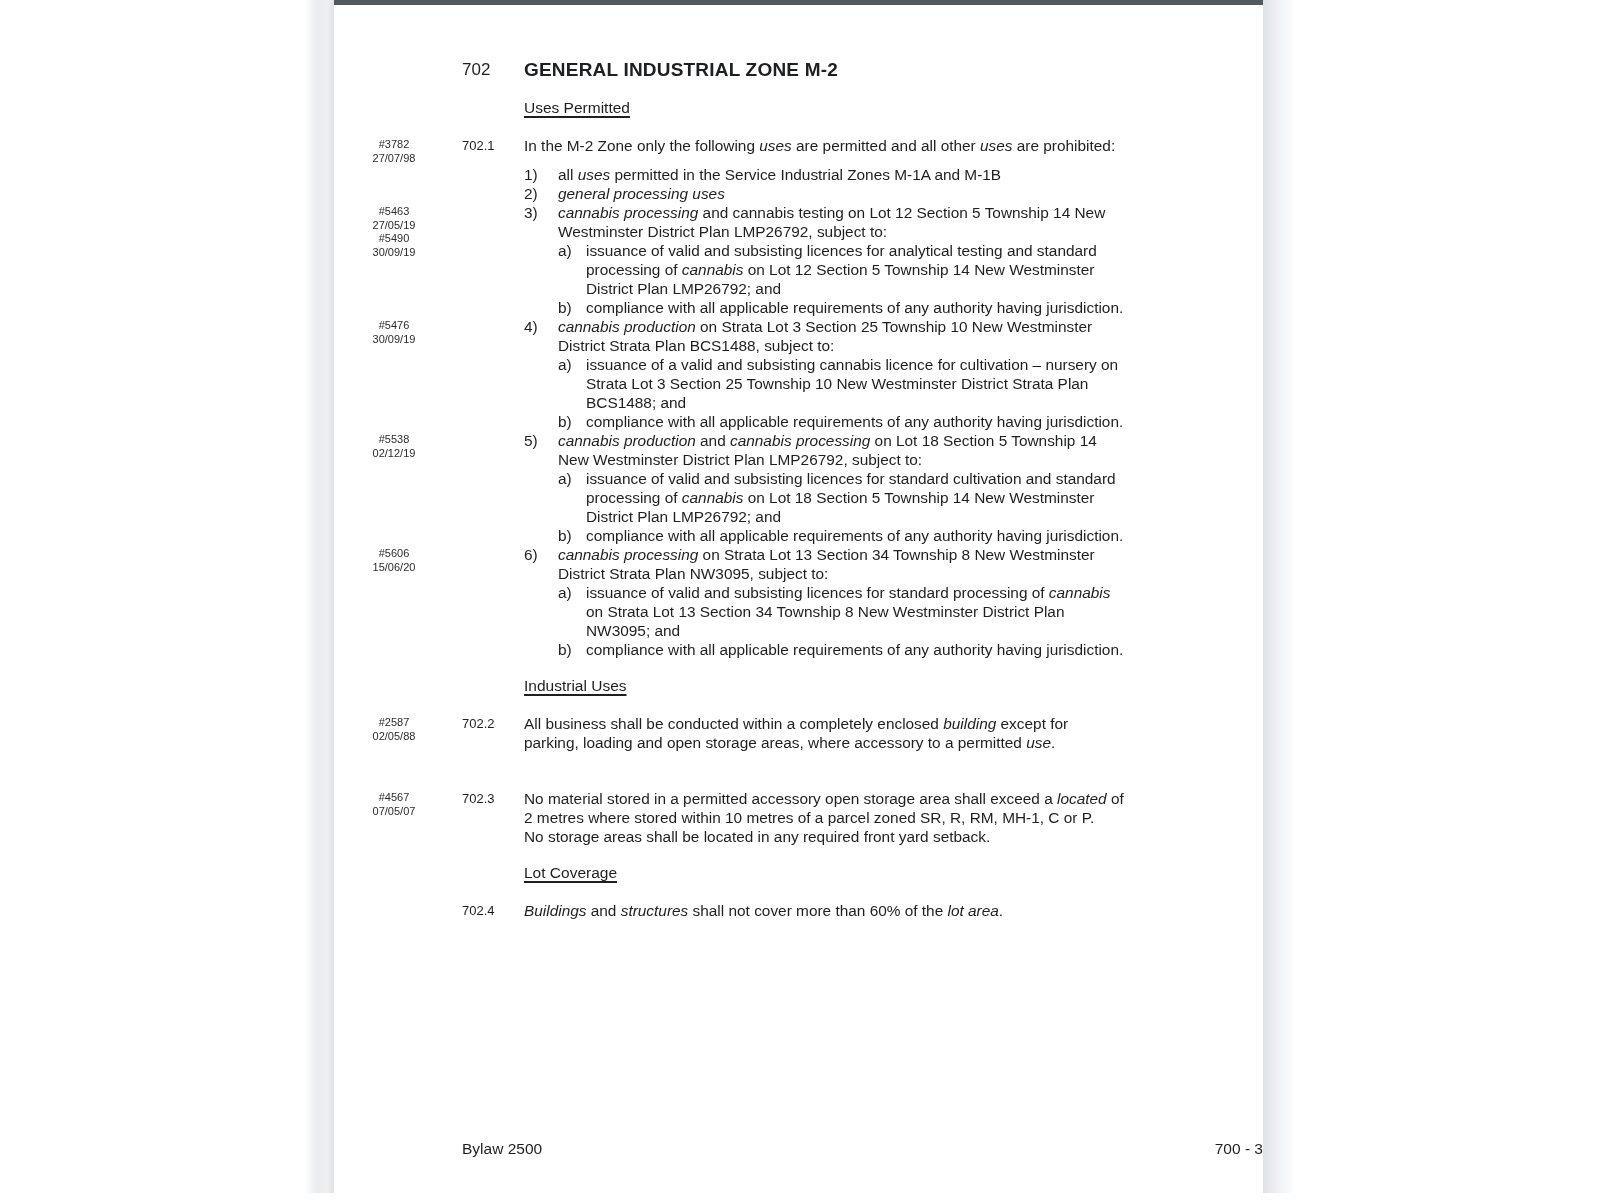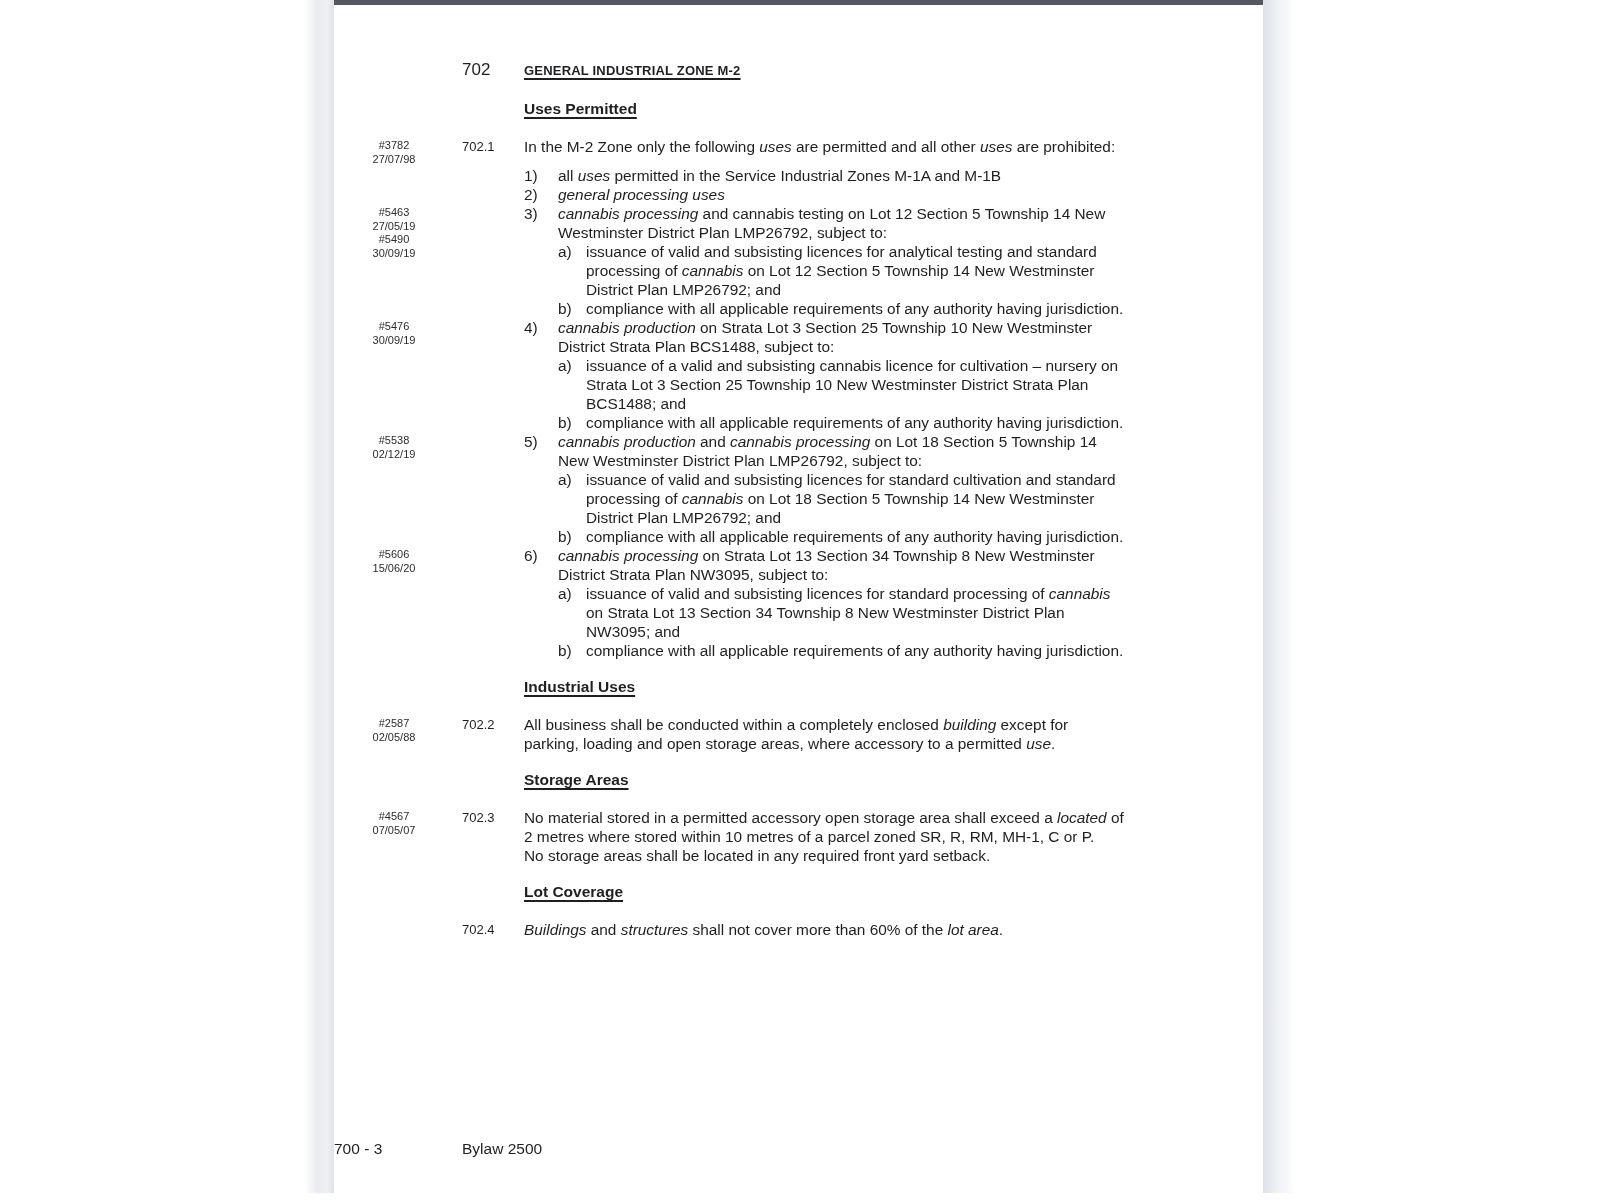--- a/index.html
+++ b/index.html
@@ -30,43 +30,43 @@
 
   
   .row { display:grid; grid-template-columns:120px 8px 62px 1fr; align-items:start; }
   .cell-m { grid-column:1; text-align:center; font-size:11px; line-height:13.5px; color:#2b2c2e; padding-top:2px; }
   .cell-n { grid-column:3; font-size:13px; line-height:19px; }
   .cell-b { grid-column:4; font-size:15.4px; line-height:19px; }
 
   .heading-row { margin-bottom:18px; }
   .heading-row .cell-n { font-size:17px; line-height:20px; }
   .h1 {
-    font-size:13px; line-height:20px; font-weight:bold;
-    text-decoration:underline; text-decoration-thickness:2px; text-underline-offset:3px;
+    font-size:19px; line-height:20px; font-weight:bold;
+    text-decoration-thickness:2px; text-underline-offset:3px;
     letter-spacing:0.2px;
   }
   .sub-row { margin-bottom:18px; }
   .sub-row.spaced { margin-top:17px; }
   .h2 {
-    font-size:15.5px; line-height:20px; font-weight:bold;
+    font-size:15.5px; line-height:20px; font-weight:normal;
     text-decoration:underline; text-decoration-thickness:2px; text-underline-offset:3px;
   }
 
   .it { font-style:italic; }
 
   
   .li { display:grid; grid-template-columns:34px 1fr; align-items:start; }
   .li .lab { grid-column:1; }
   .li .txt { grid-column:2; }
   .li2 { display:grid; grid-template-columns:28px 1fr; align-items:start; margin-left:34px; }
   .li2 .lab { grid-column:1; }
   .li2 .txt { grid-column:2; }
 
   .footer { position:absolute; left:0; top:1134px; width:929px; height:20px; font-size:15.5px; line-height:19px; }
-  .footer .f-center { position:absolute; left:0; top:0; width:100%; text-align:left; }
+  .footer .f-center { position:absolute; left:0; top:0; width:100%; text-align:right; }
   .footer .f-left { position:absolute; left:128px; top:0; white-space:nowrap; }
 </style>
 </head>
 <body>
 
 <div class="canvas">
   <div class="band-left"></div>
   <div class="band-right"></div>
 
   <div class="page">
@@ -227,21 +227,20 @@
         </div>
       <div></div>
       <div class="cell-n">702.2</div>
       <div class="cell-b"><span>All business shall be conducted within a completely enclosed </span><span class="it">building</span><span> except for</span><br><span>parking, loading and open storage areas, where accessory to a permitted </span><span class="it">use</span><span>.</span></div>
     </div>
 
     <div class="row sub-row spaced">
       <div class="cell-m"></div>
         <div></div>
         <div class="cell-n"></div>
-      <div class="cell-b"><span class="h2">Storage Areas</span></div>
     </div>
 
     <div class="row">
       <div class="cell-m">
           <div>#4567</div>
           <div>07/05/07</div>
         </div>
       <div></div>
       <div class="cell-n">702.3</div>
       <div class="cell-b"><span>No material stored in a permitted accessory open storage area shall exceed a </span><span class="it">located</span><span> of</span><br><span>2 metres where stored within 10 metres of a parcel zoned SR, R, RM, MH-1, C or P.</span><br><span>No storage areas shall be located in any required front yard setback.</span></div>

